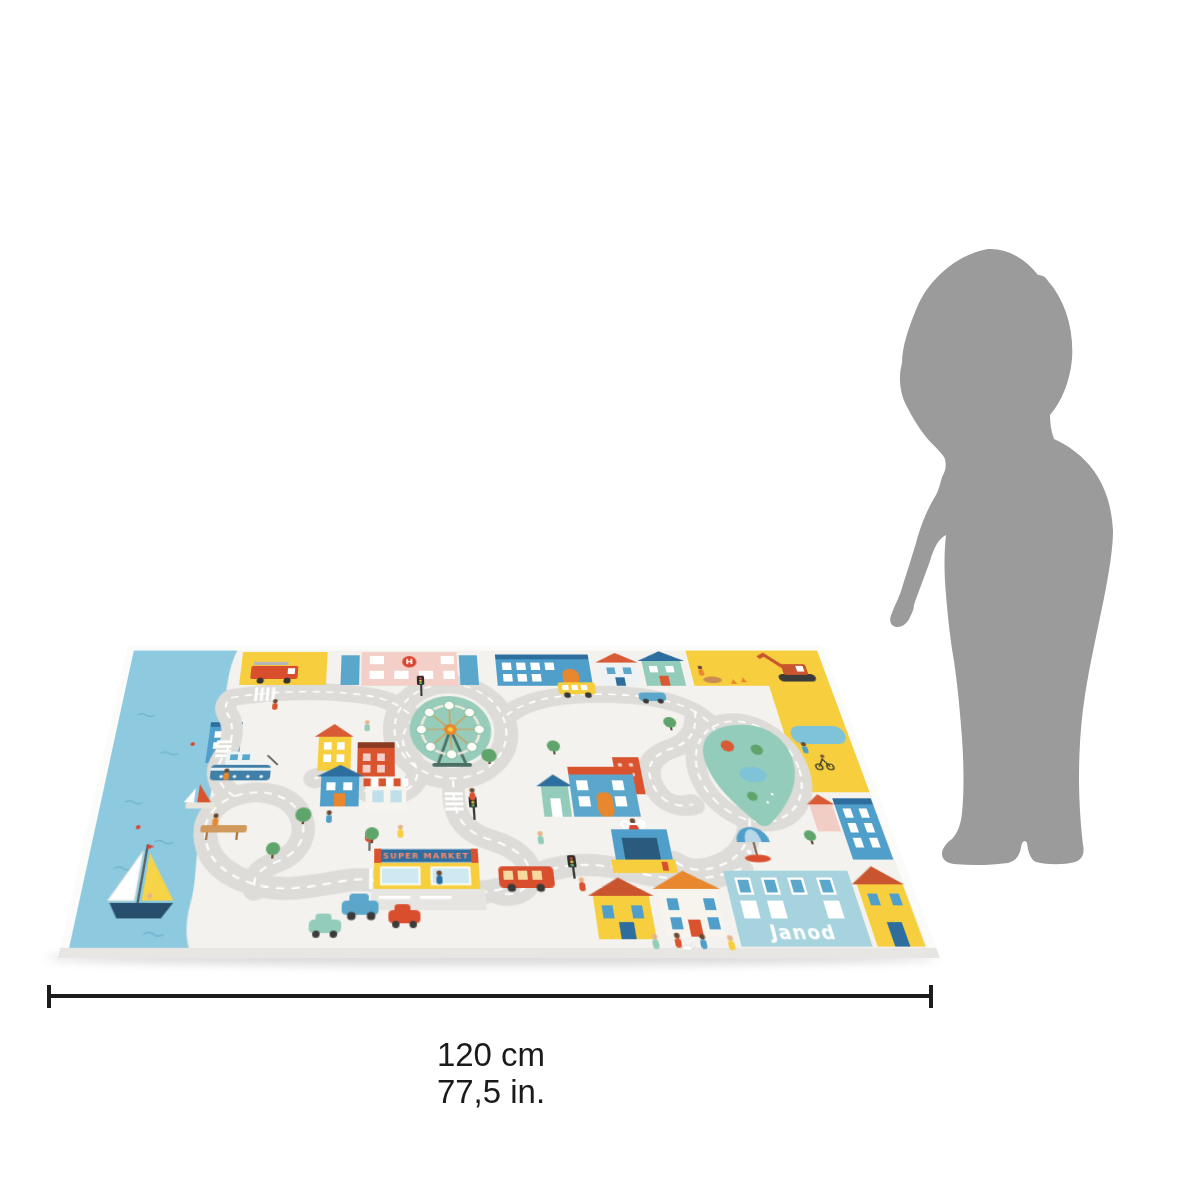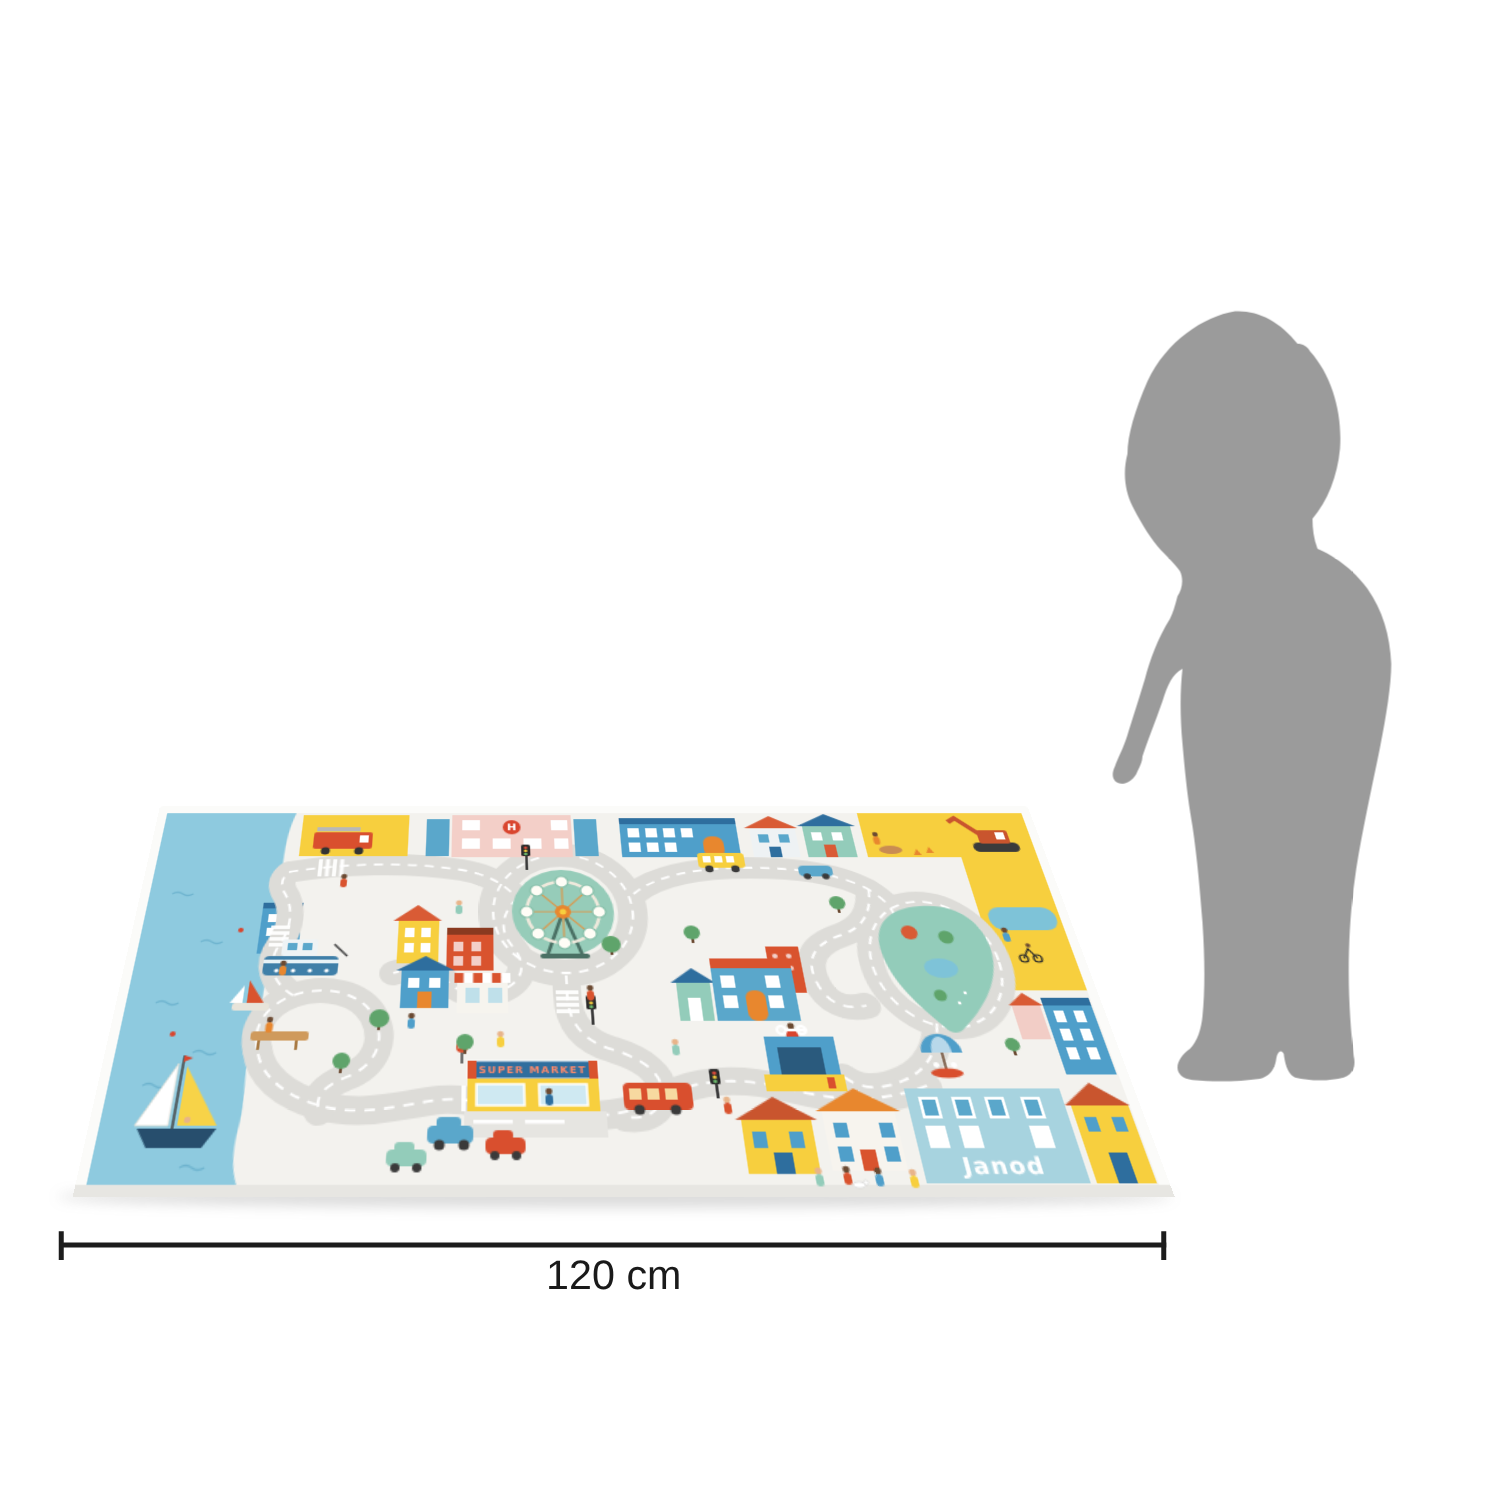--- a/index.html
+++ b/index.html
@@ -8,21 +8,21 @@
   .mat-shadow{position:absolute;left:46px;top:949px;width:892px;height:17px;
               background:rgba(90,90,90,0.22);border-radius:50%;filter:blur(5px);}
   .mat3d{position:absolute;left:0;top:0;width:694px;height:313px;transform-origin:0 0;
          transform:matrix3d(1,0,0,0, -0.26314,0.34760,0,-0.000681, 0,0,1,0, 128,645,0,1);}
   .mat3d svg{display:block;}
   .silhouette{position:absolute;left:878px;top:243px;}
   .dim-line{position:absolute;left:49px;top:994px;width:884px;height:4px;background:#1c1c1c;}
   .dim-tick{position:absolute;top:985px;width:4px;height:23px;background:#1c1c1c;}
   .dim-tick.left{left:47px;}
   .dim-tick.right{left:929px;}
-  .dim-labels{position:absolute;left:49px;top:1001px;width:884px;text-align:center;
+  .dim-labels{position:absolute;left:49px;top:1036px;width:884px;text-align:center;
               color:#1a1a1a;font-size:33px;line-height:37px;}
   
   .road{fill:none;stroke:#dddcd8;stroke-width:20;stroke-linecap:round;stroke-linejoin:round;}
   .dash{fill:none;stroke:#ffffff;stroke-width:1.8;stroke-dasharray:7 6;stroke-linecap:butt;}
   .zeb{fill:#ffffff;opacity:0.92;}
   .trunk{fill:#6b4a32;}
   .sm-sign{font-family:"DejaVu Sans",sans-serif;font-size:7px;font-weight:bold;letter-spacing:1px;fill:#ff8a6a;}
   .janod{font-family:"DejaVu Sans",sans-serif;font-size:15px;font-weight:bold;letter-spacing:1px;fill:#ffffff;}
   .hosp{font-family:"DejaVu Sans",sans-serif;font-size:9px;font-weight:bold;fill:#ffffff;}
 </style>
@@ -527,16 +527,17 @@
       C 168,34 164,32 160,32
       C 146,14 128,5 110,6 Z"></path>
   </svg>
 
   <div>
     <div class="dim-tick left"></div>
     <div class="dim-line"></div>
     <div class="dim-tick right"></div>
     <div class="dim-labels">
       <div>120 cm</div>
+      <div>77,5 in.</div>
     </div>
   </div>
 
 </div>
 
 </body></html>

